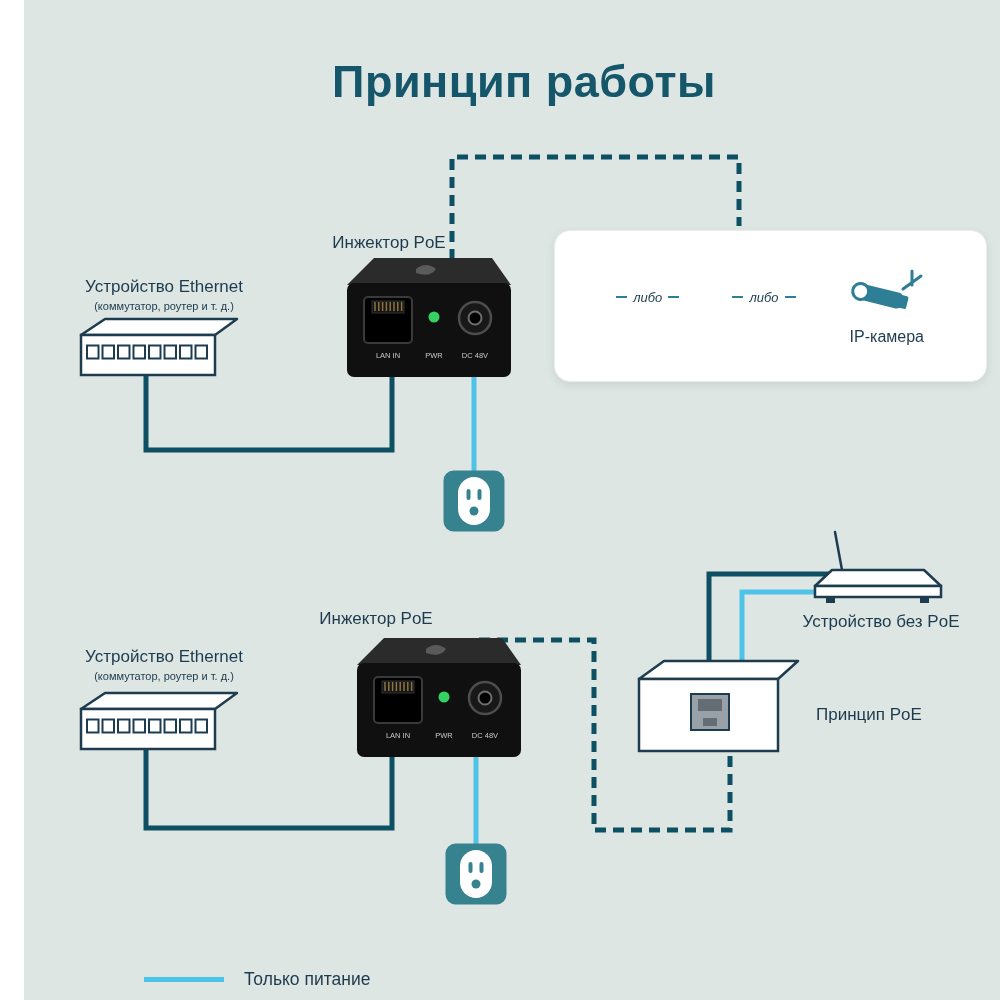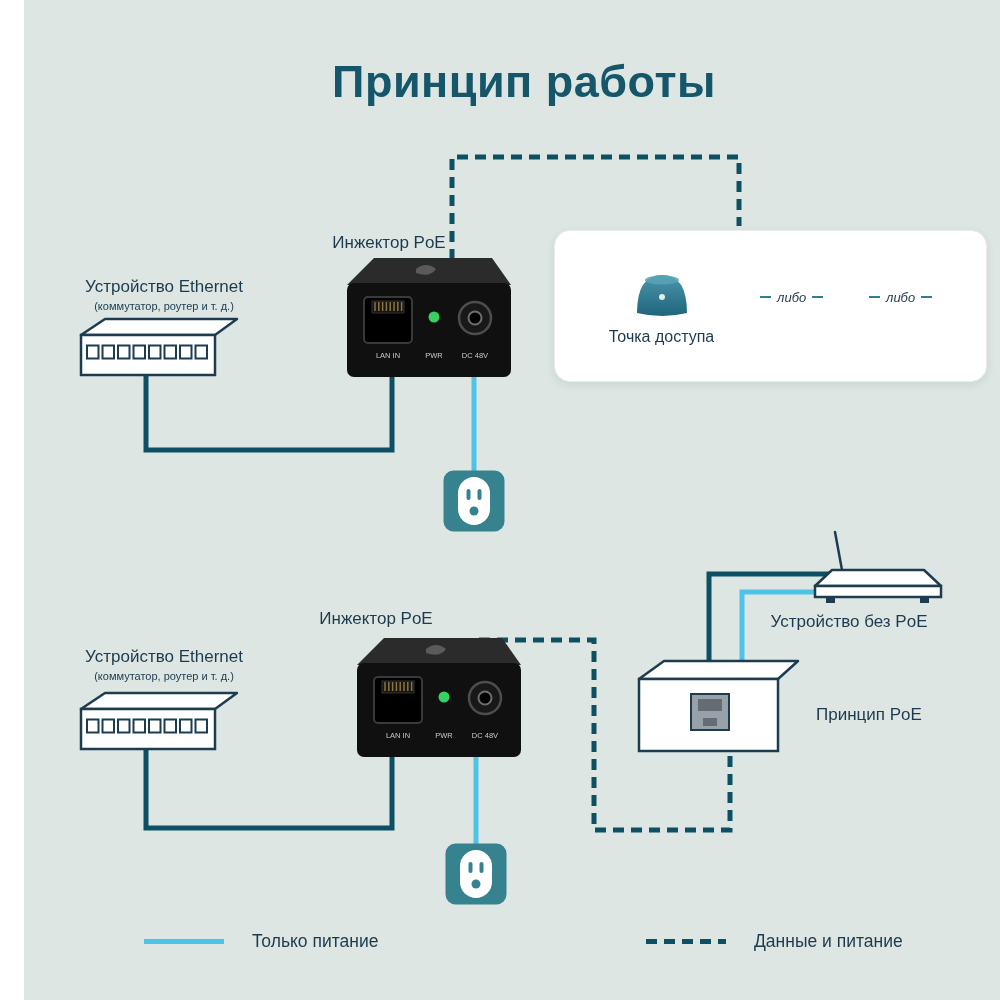--- a/index.html
+++ b/index.html
@@ -18,21 +18,21 @@
   .line-dashed{stroke:var(--data-line);stroke-width:5;fill:none;stroke-dasharray:11 7;}
   .label{font-size:17px;color:var(--label);}
   .sublabel{font-size:11px;color:var(--label);margin-top:3px;}
   .label-block{text-align:center;line-height:1.25;}
   .card{background:#fff;border:1px solid #ececec;border-radius:16px;box-shadow:0 3px 8px rgba(40,60,70,.10);display:flex;align-items:center;justify-content:space-evenly;padding:0 8px;}
   .poe-item{display:flex;flex-direction:column;align-items:center;gap:9px;}
   .card-label{font-size:16px;}
   .or{font-size:13px;color:var(--label);display:flex;align-items:center;gap:6px;padding-bottom:18px;font-style:italic;}
   .or::before,.or::after{content:"";width:11px;border-top:2px dashed var(--icon-teal);}
   .dev-text{fill:#c9c9c9;font-size:7.5px;text-anchor:middle;font-family:"Liberation Sans",sans-serif;}
-  .legend-item{position:absolute;display:flex;align-items:center;gap:28px;top:931px;}
+  .legend-item{position:absolute;display:flex;align-items:center;gap:20px;top:969px;}
   .sample{width:80px;height:5px;}
   .sample-power{background:var(--power-line);}
   .sample-data{background:var(--data-line);}
   .sample-dashed{background:repeating-linear-gradient(90deg,var(--data-line) 0 11px,transparent 11px 18px);}
   .legend-label{font-size:17.5px;color:var(--label);}
 </style>
 </head>
 <body>
 
 <div class="canvas">
@@ -90,36 +90,33 @@
     </g>
     <circle cx="90" cy="62" r="5.5" fill="#35d163"></circle>
     <circle cx="131" cy="63" r="16" fill="#181818" stroke="#4d4d4d" stroke-width="2.5"></circle>
     <circle cx="131" cy="63" r="6.5" fill="#000000" stroke="#6e6e6e" stroke-width="2"></circle>
     <text class="dev-text" x="44" y="103">LAN IN</text>
     <text class="dev-text" x="90" y="103">PWR</text>
     <text class="dev-text" x="131" y="103">DC 48V</text>
   </svg>
 
   <div class="abs card" style="left:530px;top:230px;width:415px;height:150px;">
-    <div class="poe-item">
-      <svg width="62" height="52" viewBox="0 0 62 52">
-        <defs>
-          <linearGradient id="apg" x1="0" y1="0" x2="0" y2="1">
-            <stop offset="0" stop-color="#4a96ab"></stop>
-              <stop offset="1" stop-color="#20657b"></stop>
-          </linearGradient>
-        </defs>
-        <path d="M6 46 Q6 8 31 8 Q56 8 56 46 Q31 52 6 46 Z" fill="url(#apg)"></path>
-        <ellipse cx="31" cy="13" rx="17" ry="4.5" fill="#5aa3b6" opacity="0.85"></ellipse>
-        <circle cx="31" cy="30" r="3" fill="#ffffff" opacity="0.85"></circle>
-      </svg>
-      <div class="label card-label">Точка доступа</div>
-    </div>
     <div class="or">либо</div>
     <div class="or">либо</div>
+    <div class="poe-item">
+      <svg width="76" height="52" viewBox="0 0 76 52">
+        <path d="M63 4 L63 18 M54 22 L72 9" style="stroke:var(--icon-teal);stroke-width:3;fill:none;stroke-linecap:round"></path>
+        <g transform="rotate(14 34 30)">
+          <rect x="6" y="22" width="48" height="16" rx="5" style="fill:var(--icon-teal)"></rect>
+          <rect x="50" y="23.5" width="9" height="13" rx="2" style="fill:var(--icon-teal)"></rect>
+          <circle cx="11" cy="30" r="8" style="fill:#ffffff;stroke:var(--icon-teal);stroke-width:3"></circle>
+        </g>
+      </svg>
+      <div class="label card-label">IP-камера</div>
+    </div>
   </div>
 
   <svg class="abs" style="left:419px;top:470px;" width="62" height="62" viewBox="0 0 62 62">
     <rect x="0.5" y="0.5" width="61" height="61" rx="10" style="fill:var(--outlet-teal)"></rect>
     <rect x="15" y="7" width="32" height="48" rx="16" fill="#ffffff"></rect>
     <rect x="23.5" y="19" width="4" height="11" rx="2" style="fill:var(--outlet-teal)"></rect>
     <rect x="34.5" y="19" width="4" height="11" rx="2" style="fill:var(--outlet-teal)"></rect>
     <circle cx="31" cy="41" r="4.5" style="fill:var(--outlet-teal)"></circle>
   </svg>
 
@@ -182,32 +179,28 @@
   <div class="abs label" style="left:792px;top:705px;">Принцип PoE</div>
 
   <svg class="abs" style="left:788px;top:528px;" width="132" height="78" viewBox="0 0 132 78">
     <line x1="30" y1="42" x2="23" y2="4" stroke="#1d3c50" stroke-width="2.5" stroke-linecap="round"></line>
     <polygon points="20,42 112,42 129,58 3,58" fill="#ffffff" stroke="#1d3c50" stroke-width="2.5" stroke-linejoin="round"></polygon>
     <rect x="3" y="58" width="126" height="11" fill="#ffffff" stroke="#1d3c50" stroke-width="2.5"></rect>
     <rect x="14" y="69" width="9" height="6" fill="#1d3c50"></rect>
     <rect x="108" y="69" width="9" height="6" fill="#1d3c50"></rect>
   </svg>
 
-  <div class="abs label" style="left:730px;top:612px;width:190px;text-align:center;">Устройство без PoE</div>
+  <div class="abs label" style="left:762px;top:612px;width:190px;text-align:center;">Устройство без PoE</div>
 
   <svg class="abs" style="left:421px;top:843px;" width="62" height="62" viewBox="0 0 62 62">
     <rect x="0.5" y="0.5" width="61" height="61" rx="10" style="fill:var(--outlet-teal)"></rect>
     <rect x="15" y="7" width="32" height="48" rx="16" fill="#ffffff"></rect>
     <rect x="23.5" y="19" width="4" height="11" rx="2" style="fill:var(--outlet-teal)"></rect>
     <rect x="34.5" y="19" width="4" height="11" rx="2" style="fill:var(--outlet-teal)"></rect>
     <circle cx="31" cy="41" r="4.5" style="fill:var(--outlet-teal)"></circle>
   </svg>
 
   <div class="legend-item" style="left:120px;">
     <span class="sample sample-power"></span>
     <span class="legend-label">Только питание</span>
   </div>
-  <div class="legend-item" style="left:622px;">
-    <span class="sample sample-dashed"></span>
-    <span class="legend-label">Данные и питание</span>
-  </div>
 
 </div>
 
 </body></html>

